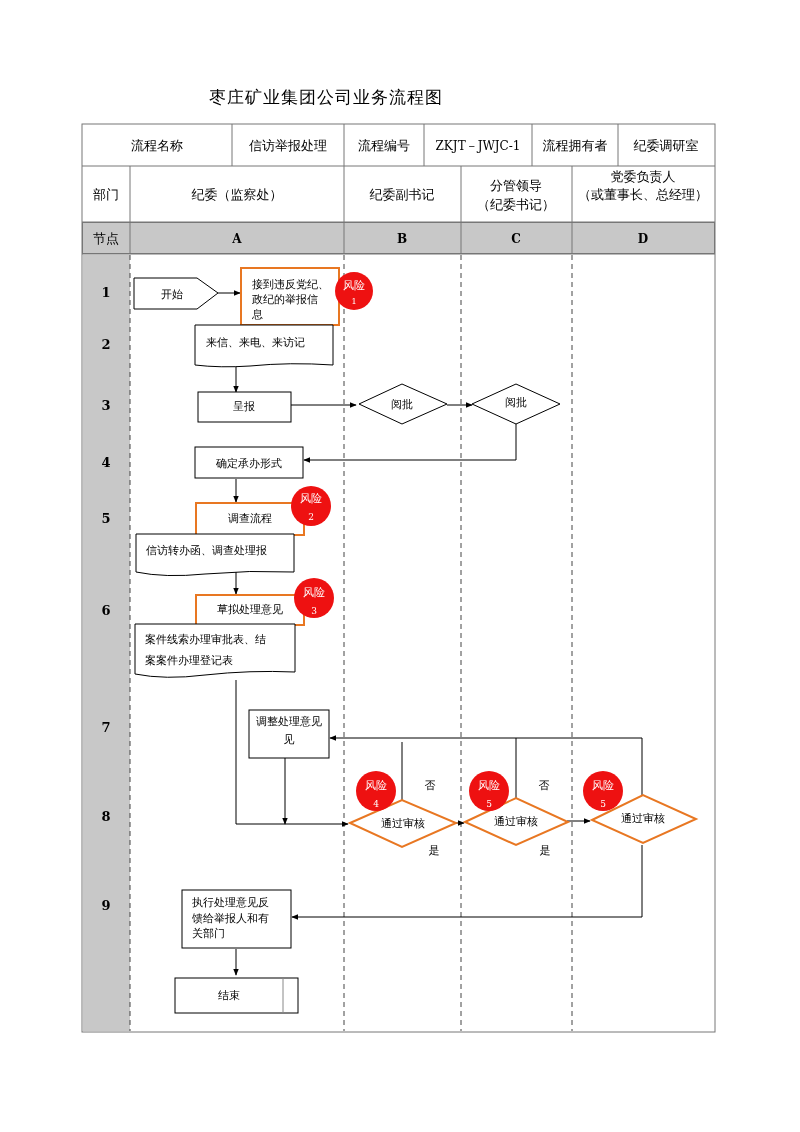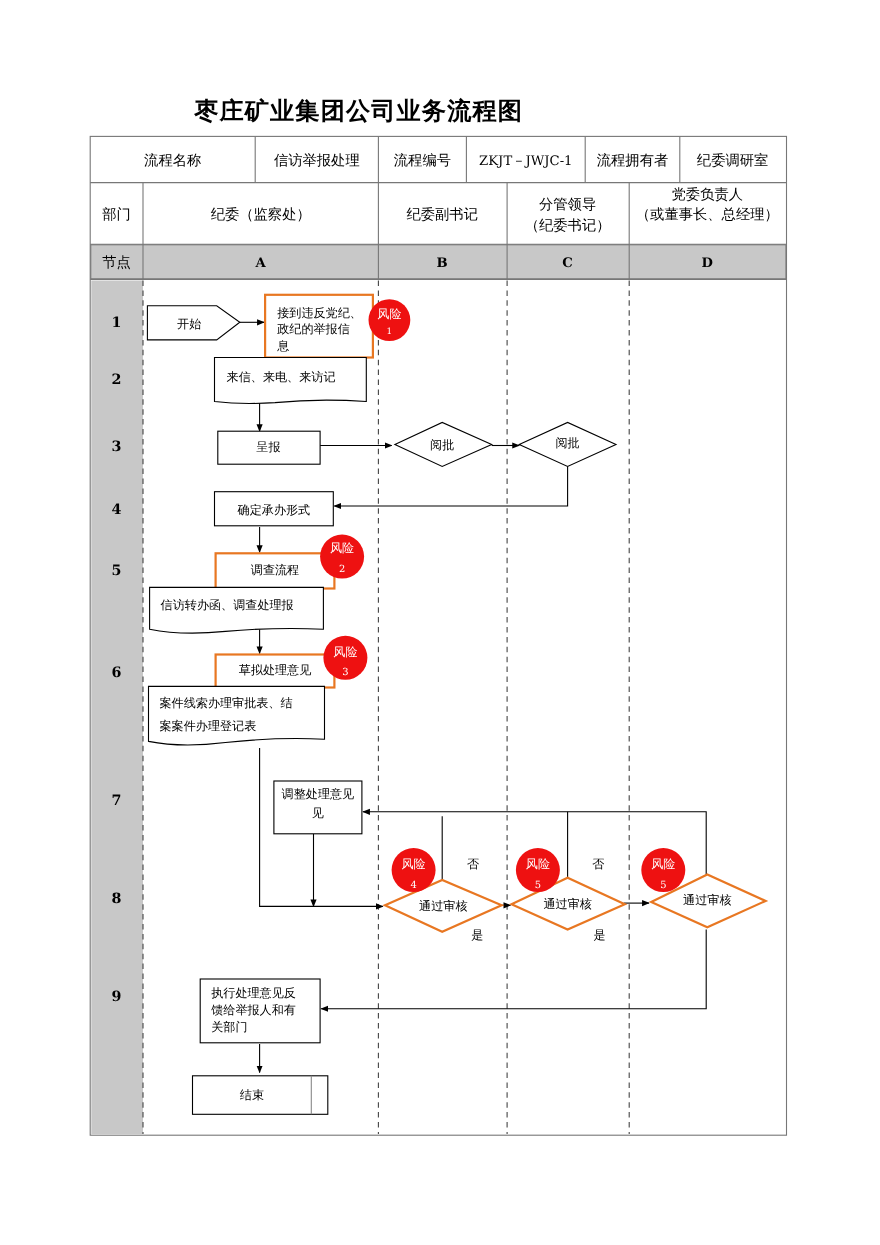--- a/index.html
+++ b/index.html
@@ -1,20 +1,20 @@
 <!DOCTYPE html>
 <html><head>
 <meta charset="utf-8">
 <style>
   html, body { margin:0; padding:0; background:#ffffff; }
   body { width:800px; height:1132px; position:relative; overflow:hidden;
          font-family:"DejaVu Serif","Liberation Serif",serif; color:#111; }
   .title { position:absolute; left:0; top:86px; width:652px; text-align:center;
-           font-family:"DejaVu Sans","Liberation Sans",sans-serif; font-weight:bold;
-           font-size:22px; letter-spacing:1px; color:#000; }
+           font-family:"DejaVu Sans","Liberation Sans",sans-serif; font-weight:normal;
+           font-size:17px; letter-spacing:1px; color:#000; }
   svg#chart { position:absolute; left:0; top:0; }
   svg text { font-family:"DejaVu Serif","Liberation Serif",serif; }
 </style>
 </head>
 <body>
 
 <div class="title">枣庄矿业集团公司业务流程图</div>
 
 <svg id="chart" width="800" height="1132" viewBox="0 0 800 1132">
   <defs>

